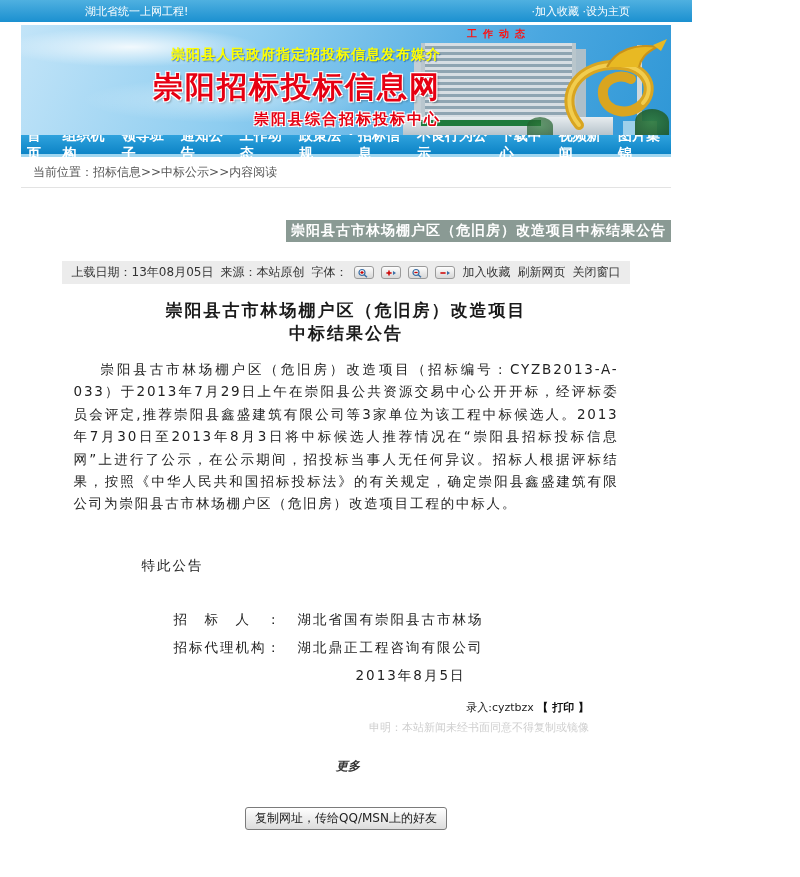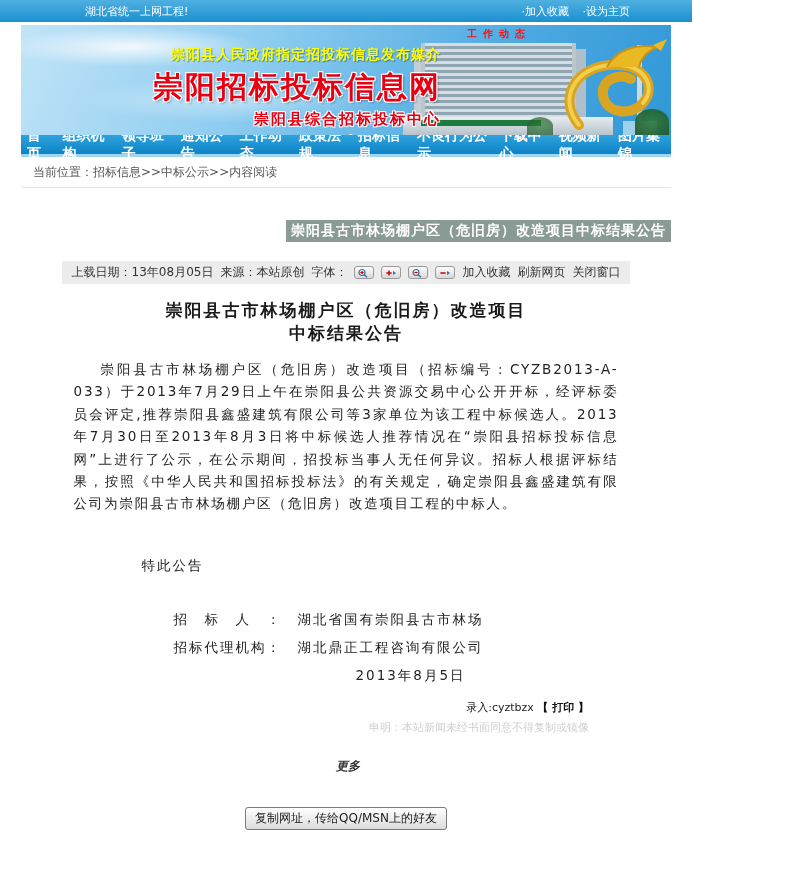--- a/index.html
+++ b/index.html
@@ -3,21 +3,21 @@
 <meta charset="utf-8">
 <style>
   * { margin:0; padding:0; box-sizing:border-box; }
   html,body { background:#fff; }
   body { font-family:"DejaVu Sans","Liberation Sans",sans-serif; width:800px; }
   .page { position:relative; width:692px; height:877px; background:#fff; overflow:hidden; }
 
   
   .topbar { height:22px; background:linear-gradient(#4fb0e0,#1b90d0); color:#fff; font-size:11px;
             display:flex; align-items:center; justify-content:space-between; padding:0 62px 0 85px; }
-  .topbar a { color:#fff; text-decoration:none; margin-left:10px; cursor:pointer; }
+  .topbar a { color:#fff; text-decoration:none; cursor:pointer; }
 
   .container { width:650px; margin:3px auto 0 auto; }
 
   
   .banner { position:relative; height:110px; overflow:hidden;
             background:linear-gradient(115deg,#c2e4f8 0%,#8ecdf0 35%,#4aa7e0 75%,#2f97d6 100%); }
   .cloud { position:absolute; background:radial-gradient(ellipse at center, rgba(255,255,255,.85), rgba(255,255,255,0) 70%); }
   .cloud.c1 { left:-20px; top:2px; width:260px; height:40px; }
   .cloud.c2 { left:60px; top:52px; width:300px; height:46px; opacity:.5; }
   .banner-text { position:absolute; left:0; top:21px; width:420px; text-align:right; }

